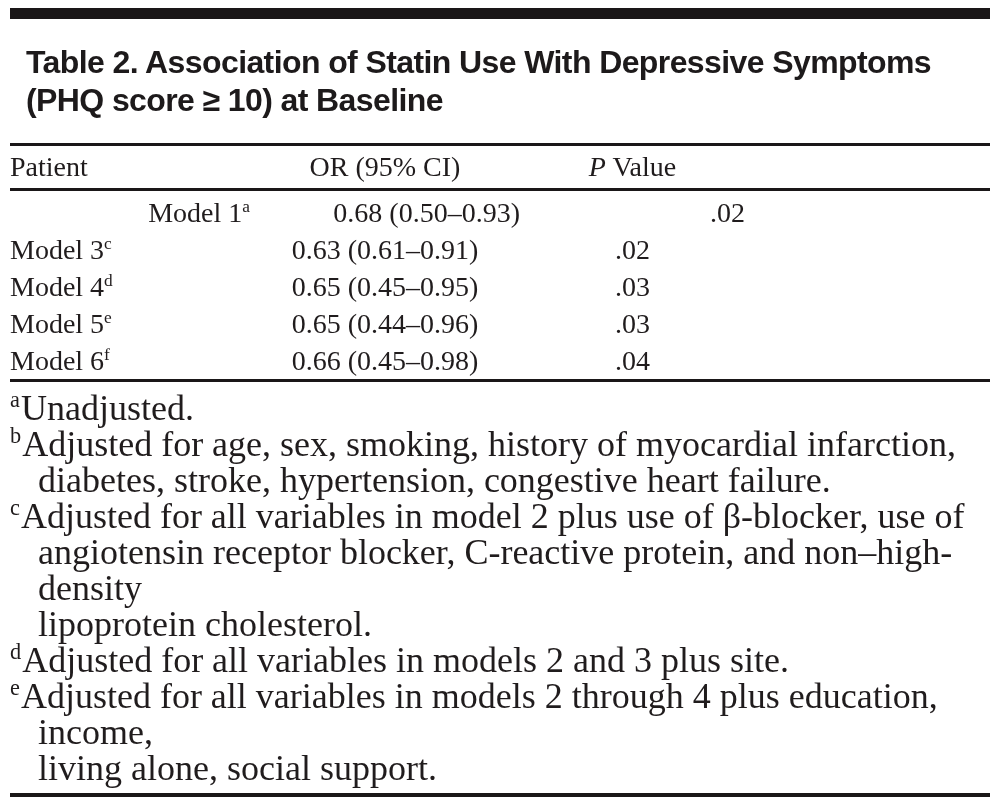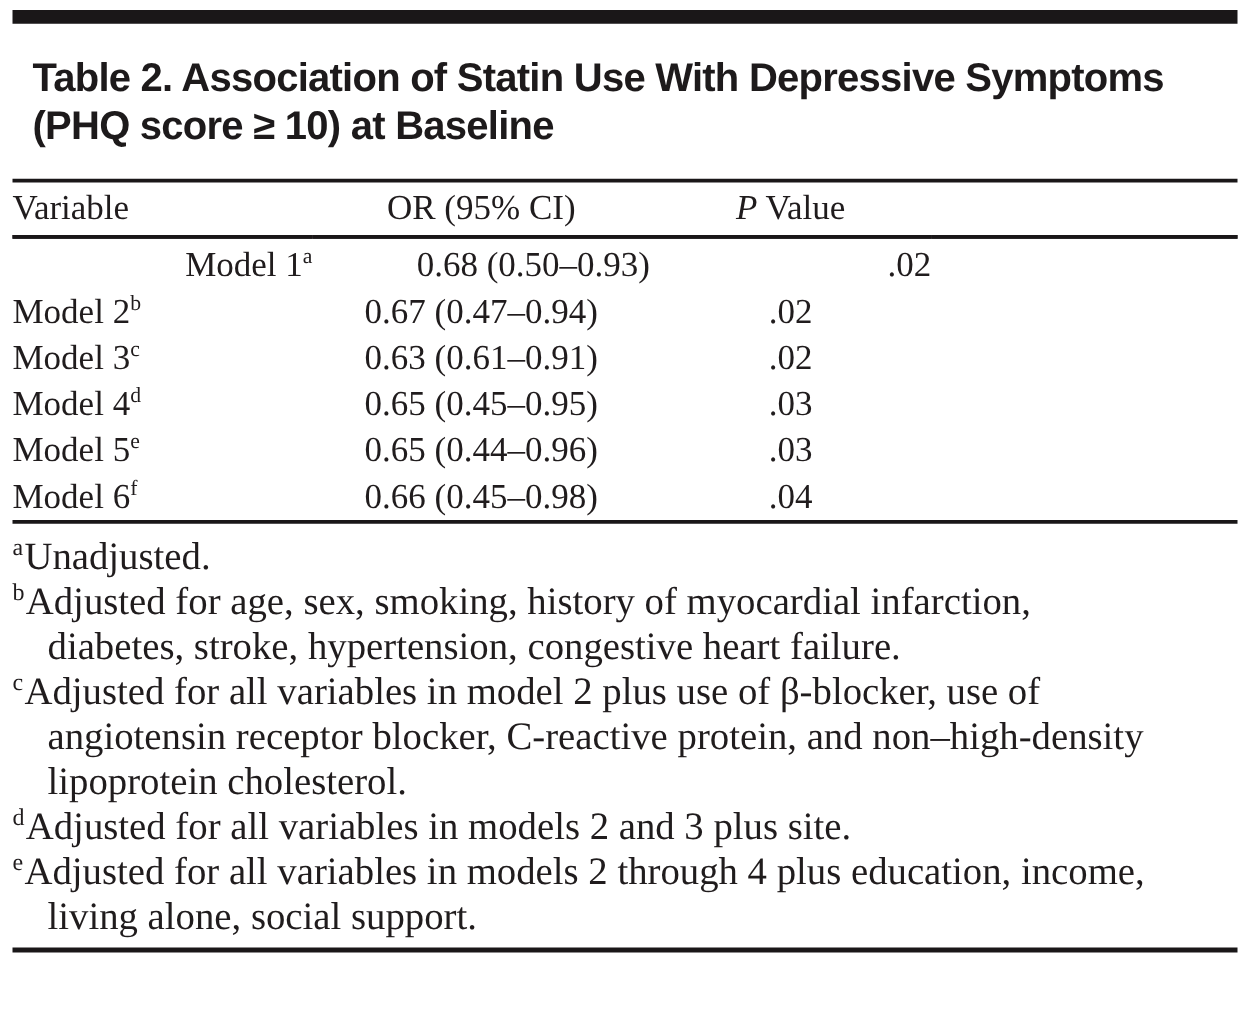--- a/index.html
+++ b/index.html
@@ -64,21 +64,21 @@
   .col-p    { text-align: center; }
   .col-fill { }
   tbody tr:first-child td { padding-top: 3px; text-align: right; }
   sup {
     font-size: 0.62em;
     line-height: 0;
     vertical-align: super;
   }
   .footnotes {
     padding: 8px 0 4px 0;
-    font-size: 31px;
+    font-size: 36px;
     line-height: 36px;
   }
   .footnote {
     padding-left: 28px;
     text-indent: -28px;
   }
   .footnote.no-marker {
     padding-left: 0;
     text-indent: 0;
   }
@@ -108,40 +108,34 @@
 
   <table class="results">
     <colgroup>
       <col style="width:240px">
       <col style="width:270px">
       <col style="width:225px">
       <col>
     </colgroup>
     <thead>
       <tr>
-        <th class="col-var">Variable</th>
+        <th class="col-var">Patient</th>
         <th class="col-or">OR (95% CI)</th>
         <th class="col-p"><span class="p-italic">P</span><span> Value</span></th>
         <th class="col-fill"></th>
       </tr>
     </thead>
     <tbody id="table-body">
   <tr>
     <td class="col-var"><span>Model 1</span><sup>a</sup></td>
     <td class="col-or">0.68 (0.50–0.93)</td>
     <td class="col-p">.02</td>
     <td class="col-fill"></td>
   </tr>
 
-  <tr>
-    <td class="col-var"><span>Model 2</span><sup>b</sup></td>
-    <td class="col-or">0.67 (0.47–0.94)</td>
-    <td class="col-p">.02</td>
-    <td class="col-fill"></td>
-  </tr>
 
   <tr>
     <td class="col-var"><span>Model 3</span><sup>c</sup></td>
     <td class="col-or">0.63 (0.61–0.91)</td>
     <td class="col-p">.02</td>
     <td class="col-fill"></td>
   </tr>
 
   <tr>
     <td class="col-var"><span>Model 4</span><sup>d</sup></td>

